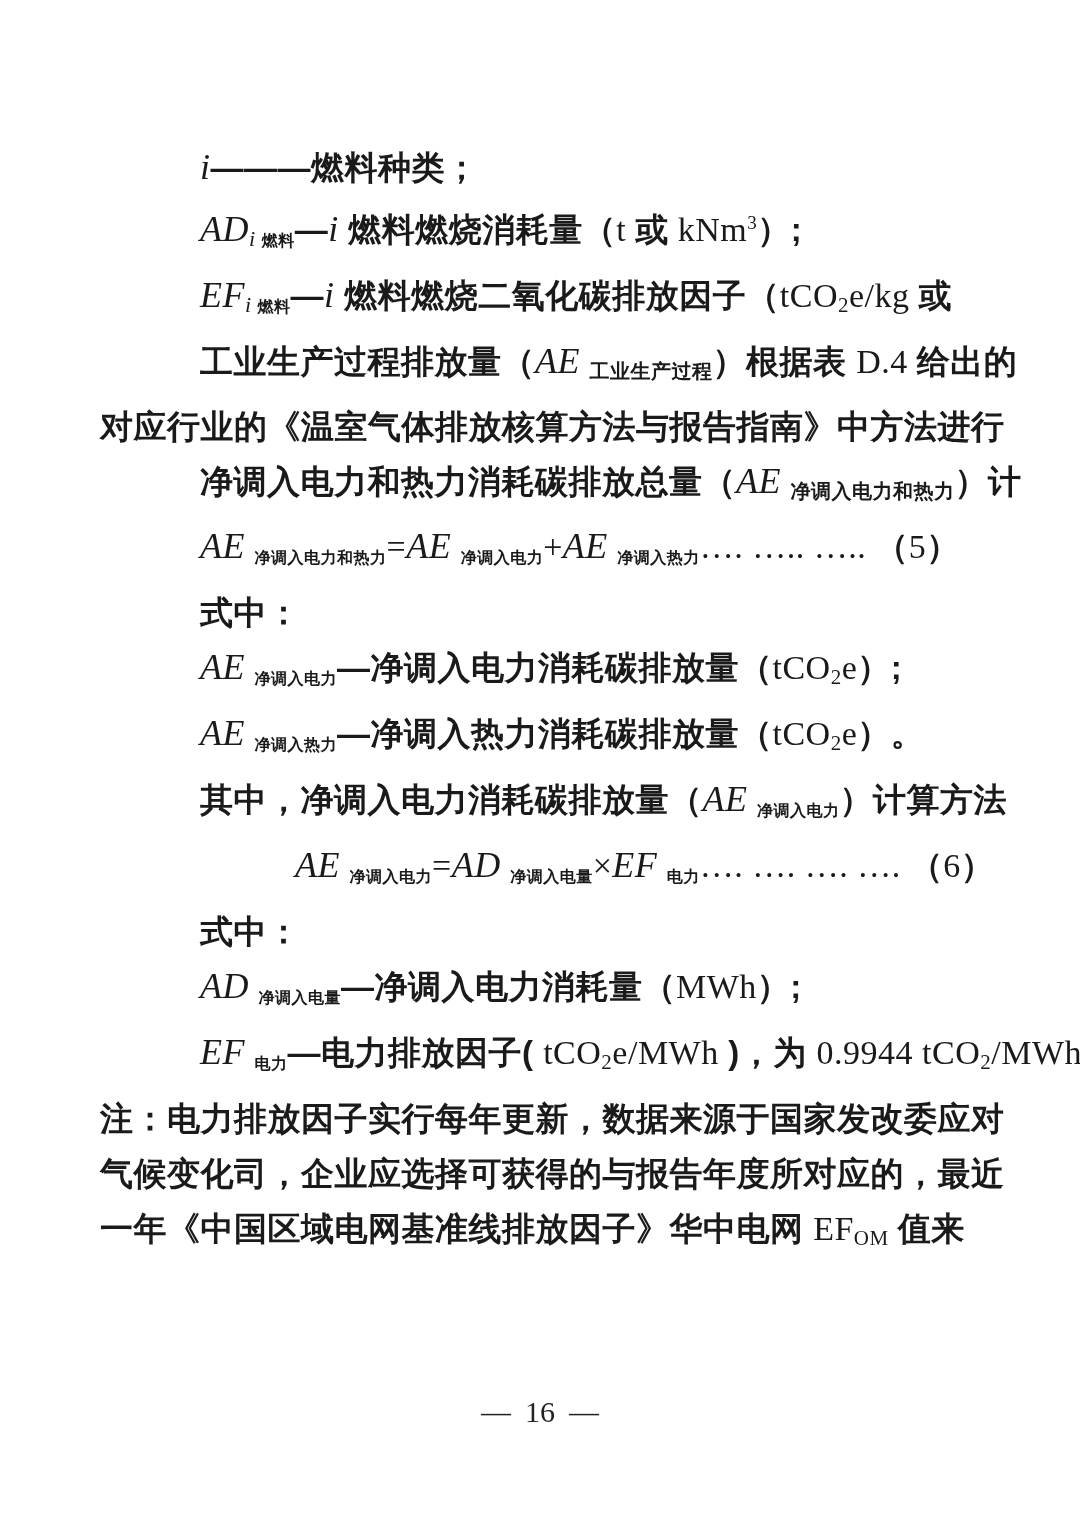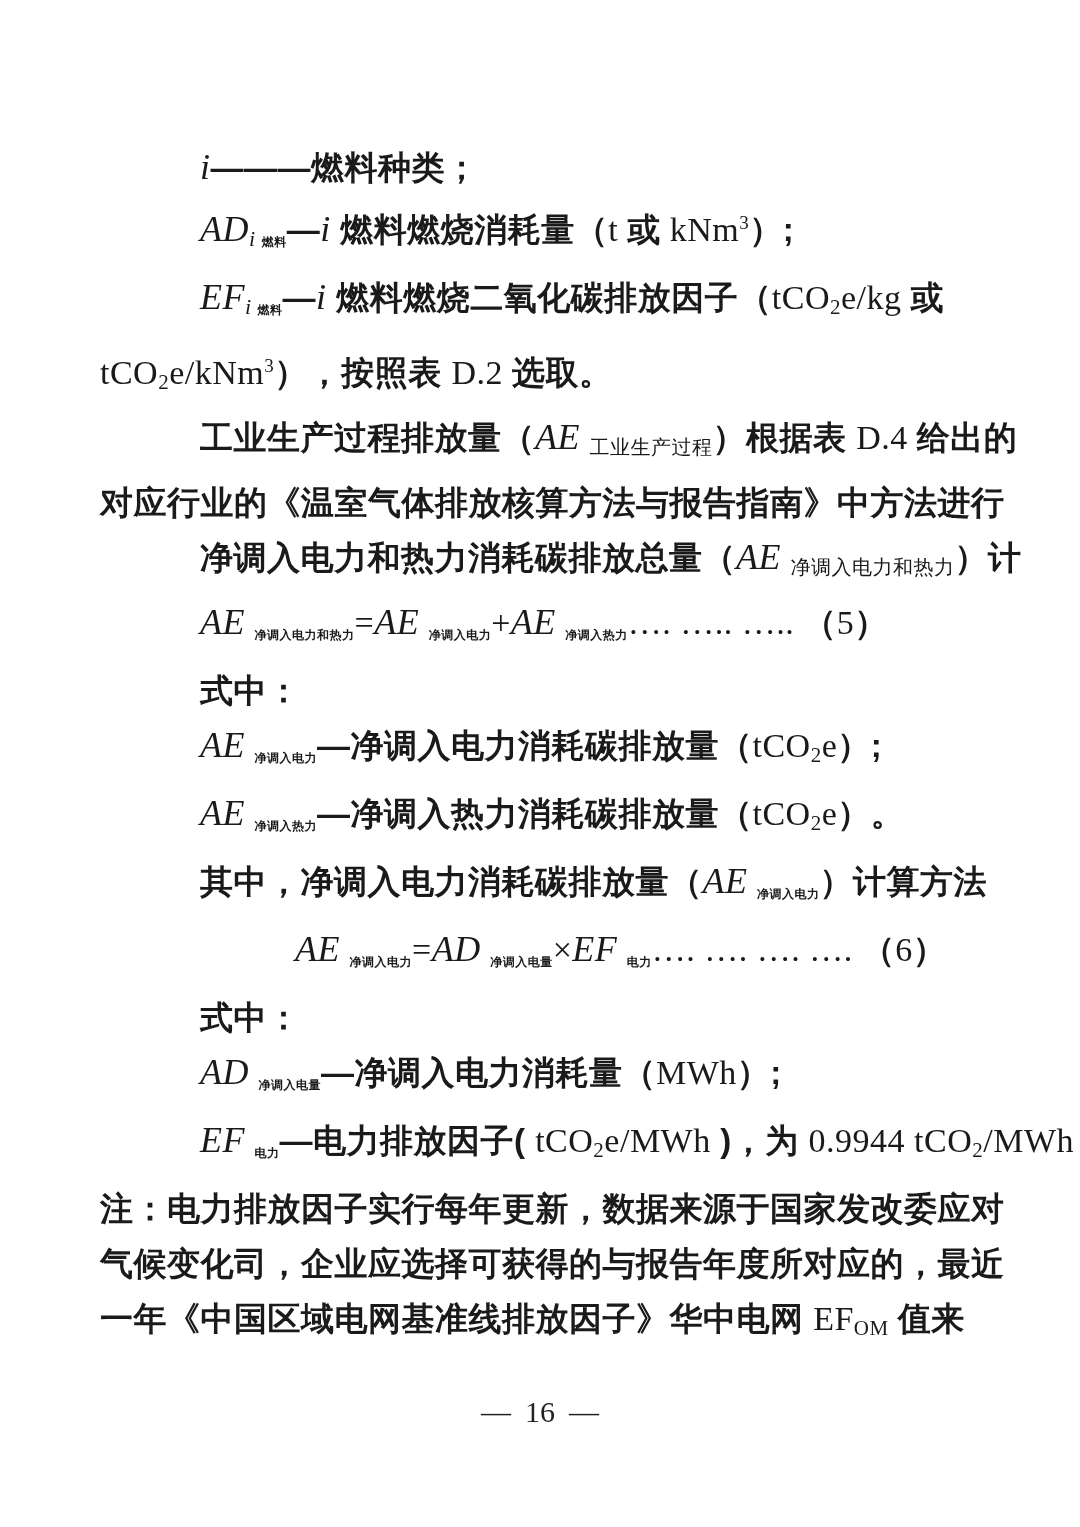--- a/index.html
+++ b/index.html
@@ -25,22 +25,22 @@
     letter-spacing:0.5px;
   }
   .ind0{padding-left:0;}
   .ind1{padding-left:100px;}
   .ind2{padding-left:195px;}
   
   .s-c{}                                        
   .s-b{font-weight:700;}                        
   .s-i{font-family:"Liberation Serif",serif;font-style:italic;font-weight:400;font-size:36px;}
   .s-r{font-family:"Liberation Serif",serif;font-weight:400;font-size:34px;}
-  .s-cs{font-size:12px;vertical-align:-5px;font-weight:600;}
-  .s-bs{font-size:20px;vertical-align:-5px;font-weight:400;}
+  .s-cs{font-size:16px;vertical-align:-5px;font-weight:600;}
+  .s-bs{font-size:20px;vertical-align:-5px;font-weight:700;}
   .s-is{font-family:"Liberation Serif",serif;font-style:italic;font-weight:400;font-size:22px;vertical-align:-5px;}
   .s-rs{font-family:"Liberation Serif",serif;font-weight:400;font-size:21px;vertical-align:-5px;}
   .s-sup{font-family:"Liberation Serif",serif;font-weight:400;font-size:19px;vertical-align:12px;}
   .footer{
     position:absolute;
     top:1395px;
     left:0;
     width:1080px;
     text-align:center;
     font-family:"Liberation Serif",serif;
@@ -50,21 +50,20 @@
   }
   .footer .dash{margin:0 14px;}
 </style>
 </head>
 <body style="background: rgb(255, 255, 255); color: rgb(26, 26, 26);">
 
 <div class="doc">
     <div class="line ind1"><span class="s-i">i</span><span class="s-c">———燃料种类；</span></div>
     <div class="line ind1"><span class="s-i">AD</span><span class="s-is">i </span><span class="s-cs">燃料</span><span class="s-c">—</span><span class="s-i">i</span><span class="s-c"> 燃料燃烧消耗量（</span><span class="s-r">t </span><span class="s-c">或</span><span class="s-r"> kNm</span><span class="s-sup">3</span><span class="s-c">）;</span></div>
     <div class="line ind1"><span class="s-i">EF</span><span class="s-is">i </span><span class="s-cs">燃料</span><span class="s-c">—</span><span class="s-i">i</span><span class="s-c"> 燃料燃烧二氧化碳排放因子（</span><span class="s-r">tCO</span><span class="s-rs">2</span><span class="s-r">e/kg </span><span class="s-c">或</span></div>
-    <div class="line ind0"><span class="s-r">tCO</span><span class="s-rs">2</span><span class="s-r">e/kNm</span><span class="s-sup">3</span><span class="s-c">），按照表 </span><span class="s-r">D.2 </span><span class="s-c">选取。</span></div>
     <div class="line ind1"><span class="s-b">工业生产过程排放量</span><span class="s-c">（</span><span class="s-i">AE </span><span class="s-bs">工业生产过程</span><span class="s-c">）根据表 </span><span class="s-r">D.4 </span><span class="s-c">给出的</span></div>
     <div class="line ind0"><span class="s-c">对应行业的《温室气体排放核算方法与报告指南》中方法进行</span></div>
     <div class="line ind1"><span class="s-b">净调入电力和热力消耗碳排放总量</span><span class="s-c">（</span><span class="s-i">AE </span><span class="s-bs">净调入电力和热力</span><span class="s-c">）计</span></div>
     <div class="line ind1"><span class="s-i">AE </span><span class="s-cs">净调入电力和热力</span><span class="s-r">=</span><span class="s-i">AE </span><span class="s-cs">净调入电力</span><span class="s-r">+</span><span class="s-i">AE </span><span class="s-cs">净调入热力</span><span class="s-r">…. ….. ….. </span><span class="s-c">（</span><span class="s-r">5</span><span class="s-c">）</span></div>
     <div class="line ind1"><span class="s-c">式中：</span></div>
     <div class="line ind1"><span class="s-i">AE </span><span class="s-cs">净调入电力</span><span class="s-c">—净调入电力消耗碳排放量（</span><span class="s-r">tCO</span><span class="s-rs">2</span><span class="s-r">e</span><span class="s-c">）;</span></div>
     <div class="line ind1"><span class="s-i">AE </span><span class="s-cs">净调入热力</span><span class="s-c">—净调入热力消耗碳排放量（</span><span class="s-r">tCO</span><span class="s-rs">2</span><span class="s-r">e</span><span class="s-c">）。</span></div>
     <div class="line ind1"><span class="s-c">其中，净调入电力消耗碳排放量（</span><span class="s-i">AE </span><span class="s-cs">净调入电力</span><span class="s-c">）计算方法</span></div>
     <div class="line ind2"><span class="s-i">AE </span><span class="s-cs">净调入电力</span><span class="s-r">=</span><span class="s-i">AD </span><span class="s-cs">净调入电量</span><span class="s-r">×</span><span class="s-i">EF </span><span class="s-cs">电力</span><span class="s-r">…. …. …. …. </span><span class="s-c">（</span><span class="s-r">6</span><span class="s-c">）</span></div>
     <div class="line ind1"><span class="s-c">式中：</span></div>

